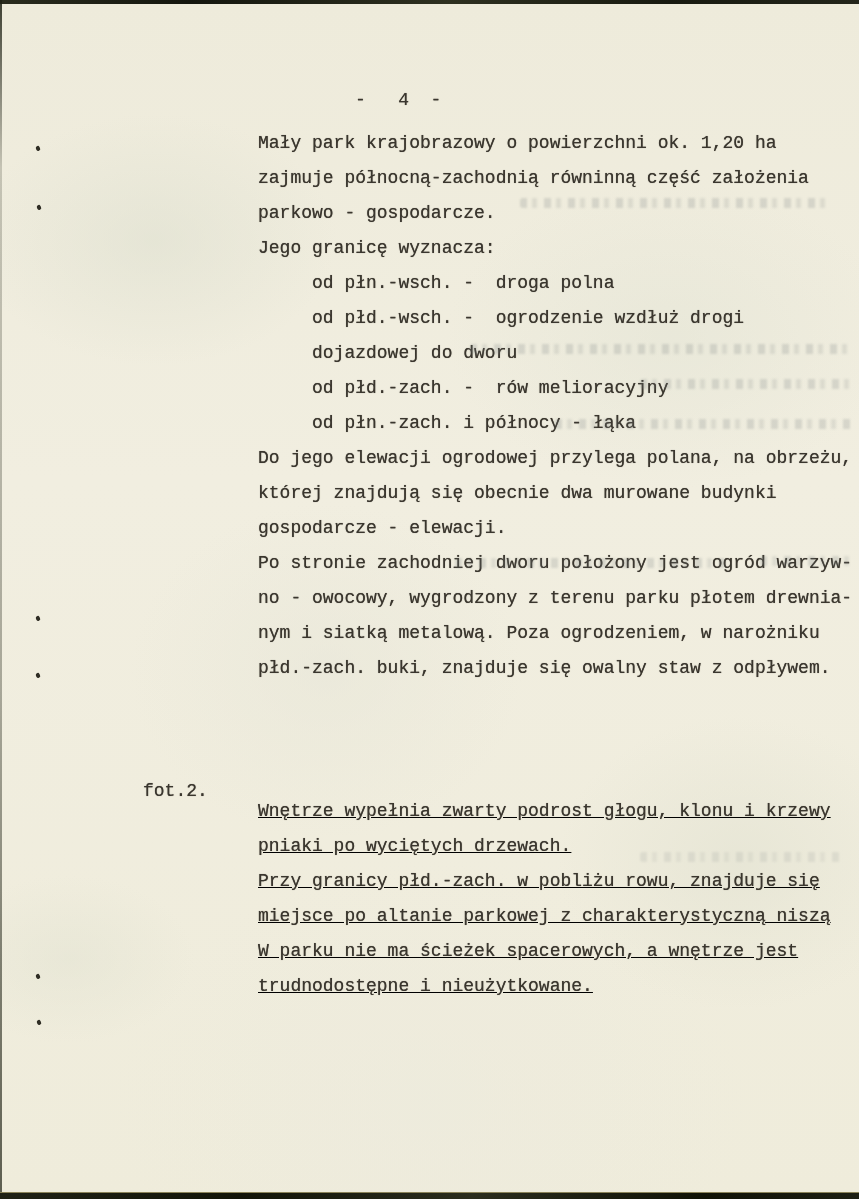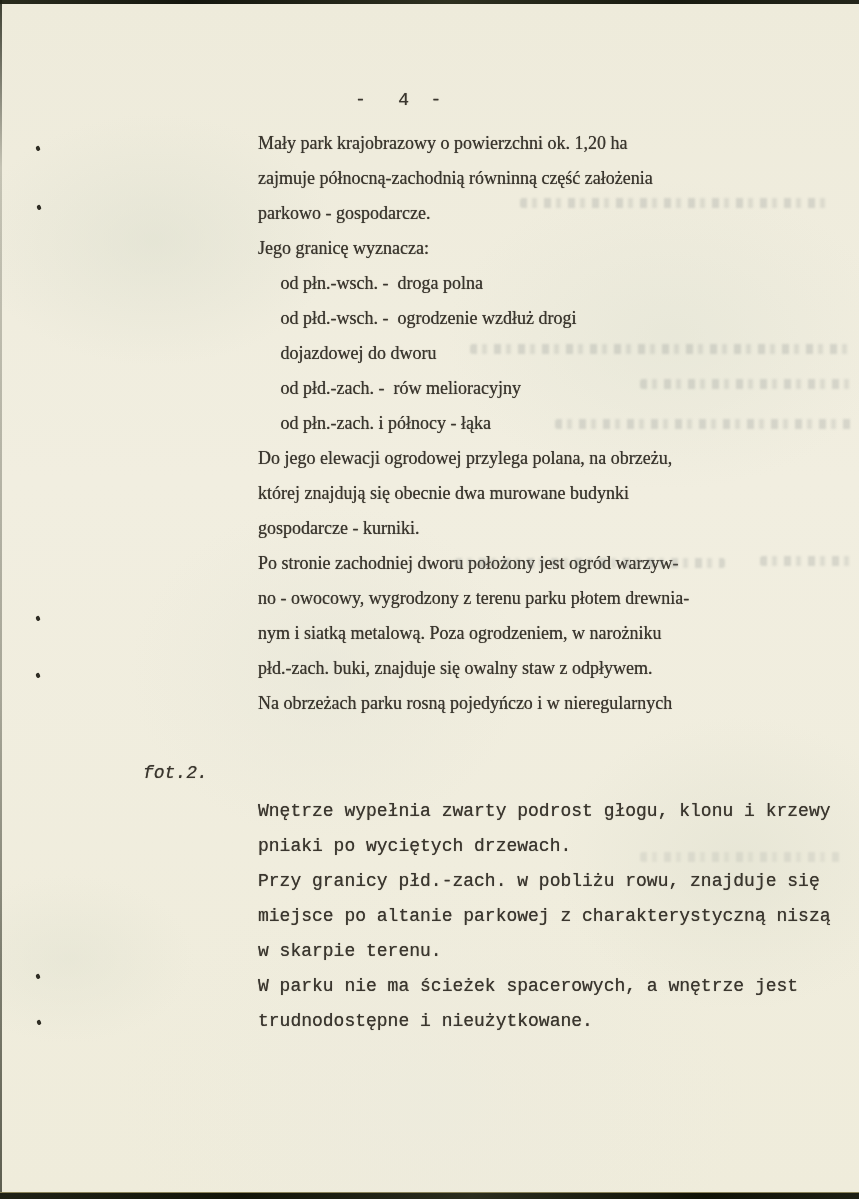--- a/index.html
+++ b/index.html
@@ -37,27 +37,27 @@
     font-size:18px;
     line-height:35px;
     height:35px;
     color:#3a362e;
     text-shadow:0 0 0.7px rgba(56,52,44,0.85);
   }
   .page-number{
     position:absolute;left:355px;top:83px;
   }
   .text-block-1{
-    position:absolute;left:258px;top:126px;font-family:Liberation Serif, serif;
+    position:absolute;left:258px;top:126px;
   }
   .text-block-2{
-    position:absolute;left:258px;top:794px;
+    position:absolute;left:258px;top:794px;text-decoration:underline;
   }
   .margin-label{
-    position:absolute;left:143px;top:756px;font-style:italic;
+    position:absolute;left:143px;top:774px;
   }
   .speck{
     position:absolute;width:4px;height:5px;
     background:#2f2d24;border-radius:60% 40% 50% 50%;
     transform:rotate(-28deg);
   }
   .bleed{
     position:absolute;height:10px;border-radius:3px;
     background:repeating-linear-gradient(90deg,
       rgba(123,131,129,0.30) 0 7px, transparent 7px 12px,
@@ -82,36 +82,34 @@
     <div class="typeline">zajmuje północną-zachodnią równinną część założenia</div>
     <div class="typeline">parkowo - gospodarcze.</div>
     <div class="typeline">Jego granicę wyznacza:</div>
     <div class="typeline">     od płn.-wsch. -  droga polna</div>
     <div class="typeline">     od płd.-wsch. -  ogrodzenie wzdłuż drogi</div>
     <div class="typeline">     dojazdowej do dworu</div>
     <div class="typeline">     od płd.-zach. -  rów melioracyjny</div>
     <div class="typeline">     od płn.-zach. i północy - łąka</div>
     <div class="typeline">Do jego elewacji ogrodowej przylega polana, na obrzeżu,</div>
     <div class="typeline">której znajdują się obecnie dwa murowane budynki</div>
-    <div class="typeline">gospodarcze - kurniki.</div>
+    <div class="typeline">gospodarcze - elewacji.</div>
     <div class="typeline">Po stronie zachodniej dworu położony jest ogród warzyw-</div>
     <div class="typeline">no - owocowy, wygrodzony z terenu parku płotem drewnia-</div>
     <div class="typeline">nym i siatką metalową. Poza ogrodzeniem, w narożniku</div>
     <div class="typeline">płd.-zach. buki, znajduje się owalny staw z odpływem.</div>
-    <div class="typeline">Na obrzeżach parku rosną pojedyńczo i w nieregularnych</div>
   </div>
 
   <div class="typeline margin-label">fot.2.</div>
 
   <div class="text-block-2">
     <div class="typeline">Wnętrze wypełnia zwarty podrost głogu, klonu i krzewy</div>
     <div class="typeline">pniaki po wyciętych drzewach.</div>
     <div class="typeline">Przy granicy płd.-zach. w pobliżu rowu, znajduje się</div>
     <div class="typeline">miejsce po altanie parkowej z charakterystyczną niszą</div>
-    <div class="typeline">w skarpie terenu.</div>
     <div class="typeline">W parku nie ma ścieżek spacerowych, a wnętrze jest</div>
     <div class="typeline">trudnodostępne i nieużytkowane.</div>
   </div>
 
   <div class="speck" style="left:36px;top:146px;"></div>
   <div class="speck" style="left:37px;top:205px;"></div>
   <div class="speck" style="left:36px;top:616px;"></div>
   <div class="speck" style="left:36px;top:673px;"></div>
   <div class="speck" style="left:36px;top:974px;"></div>
   <div class="speck" style="left:37px;top:1020px;"></div>

